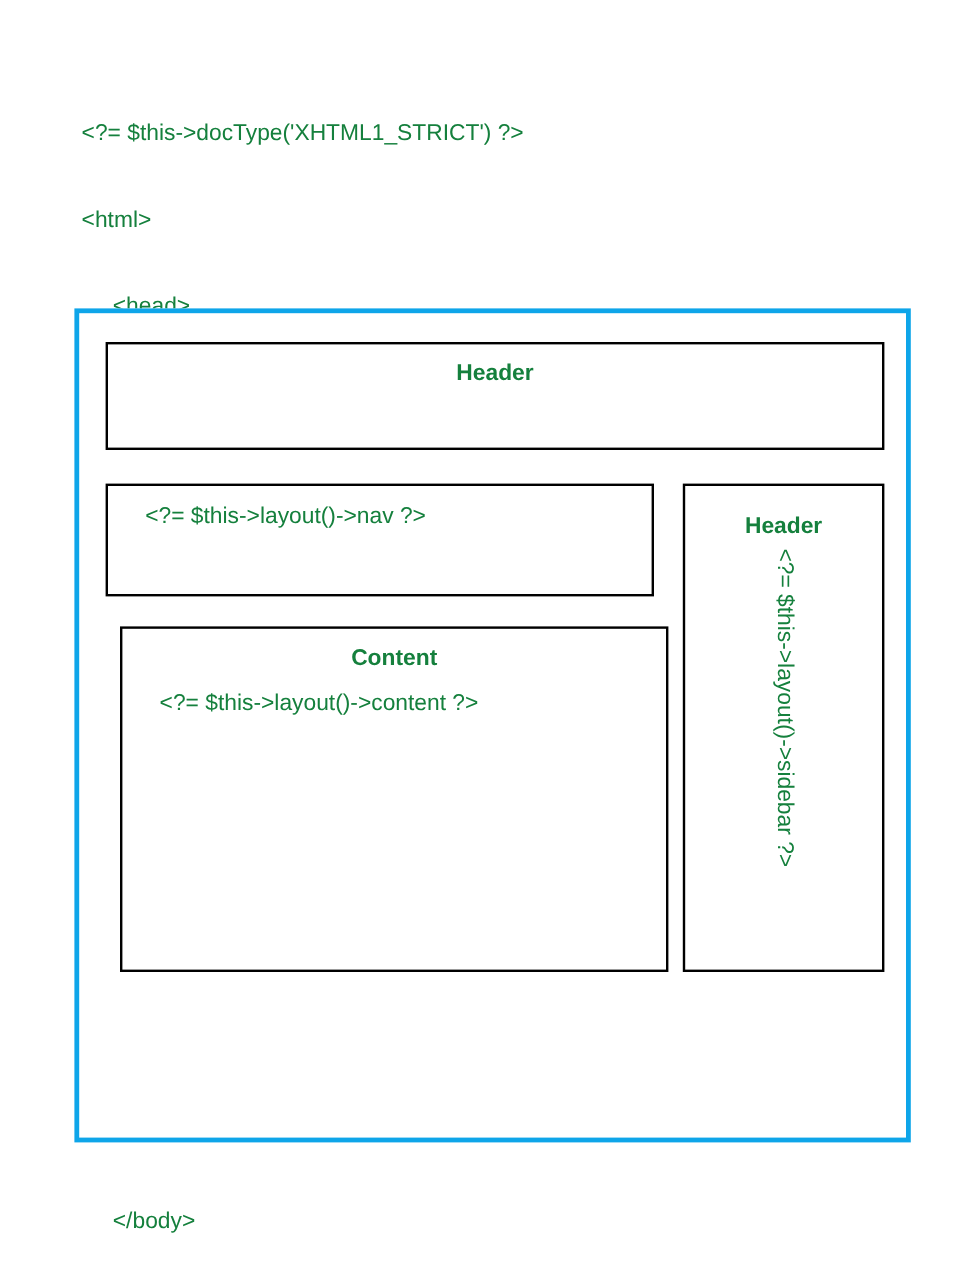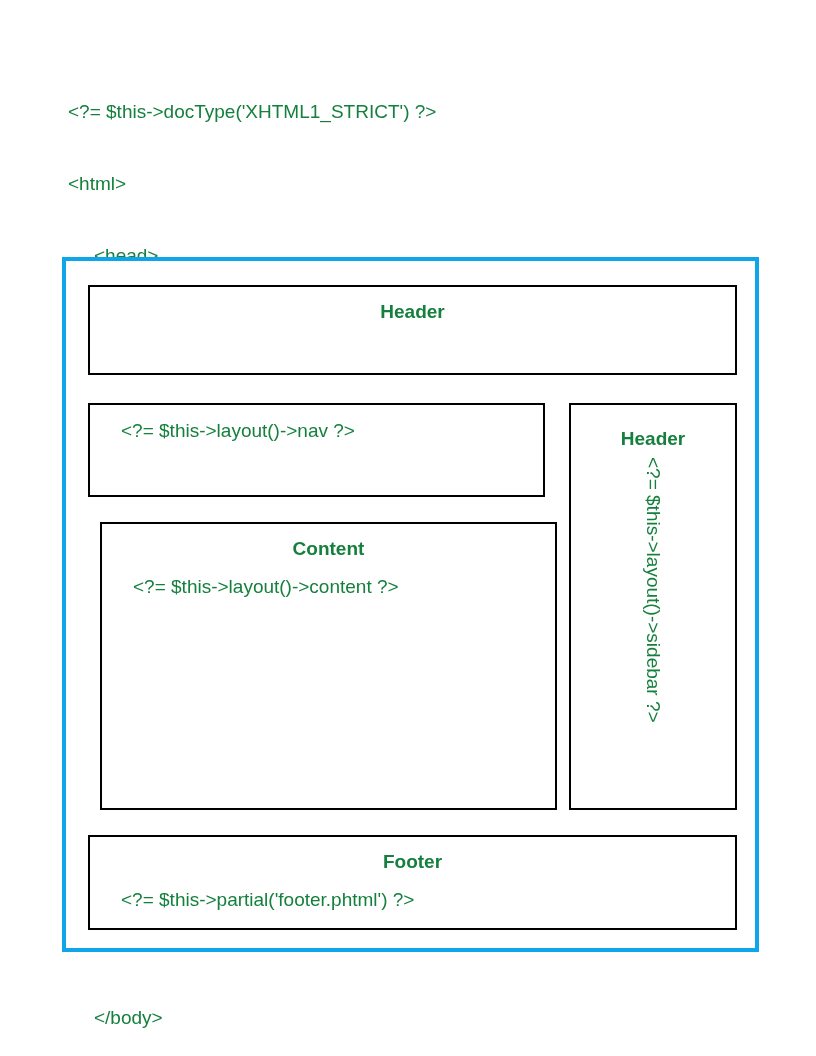--- a/index.html
+++ b/index.html
@@ -91,24 +91,20 @@
     <div class="box content-box">
       <div class="box-title">Content</div>
       <div class="box-code">&lt;?= $this-&gt;layout()-&gt;content ?&gt;</div>
     </div>
 
     <div class="box sidebar-box">
       <div class="box-title">Header</div>
       <div class="vertical-code">&lt;?= $this-&gt;layout()-&gt;sidebar ?&gt;</div>
     </div>
 
-    <div class="box footer-box">
-      <div class="box-title">Footer</div>
-      <div class="box-code">&lt;?= $this-&gt;partial('footer.phtml') ?&gt;</div>
-    </div>
 
   </div>
 
   <div class="code-block code-bottom">
     <div class="ind1">&lt;/body&gt;</div>
     
   </div>
 
 </div>
 

